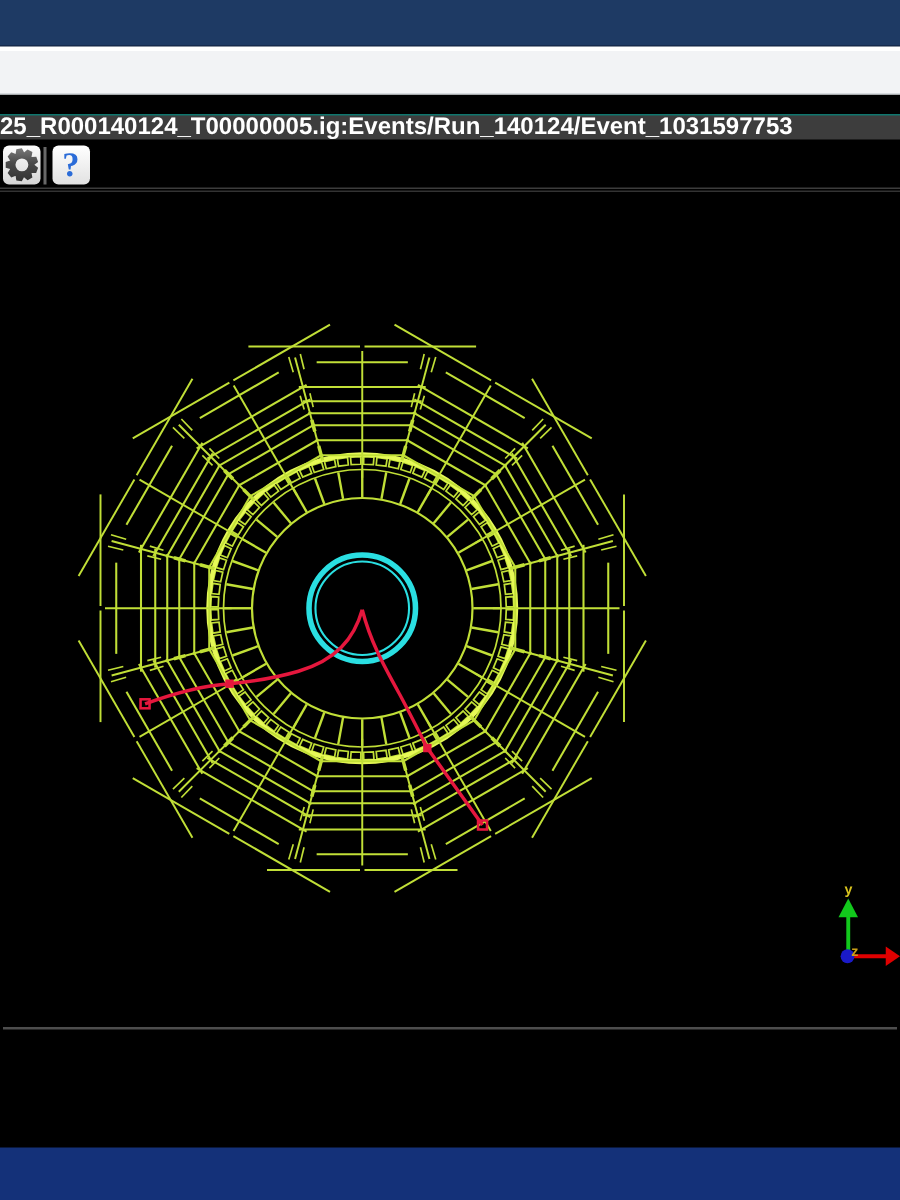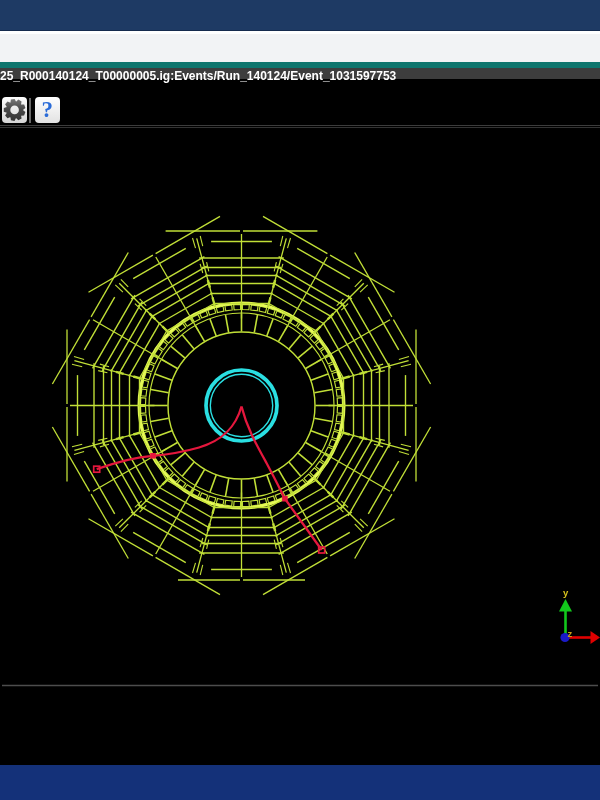--- a/index.html
+++ b/index.html
@@ -1,21 +1,21 @@
 <!DOCTYPE html>
 <html><head><meta charset="utf-8"><style>
 html,body{margin:0;padding:0;width:600px;height:800px;background:#000;overflow:hidden}
 *{box-sizing:border-box}
 .abs{position:absolute}
 </style></head>
 <body>
 <div class="abs" style="left:0;top:0;width:600px;height:31px;background:#1e3a64;border-bottom:1.5px solid #152a4d"></div>
 <div class="abs" style="left:0;top:31px;width:600px;height:3px;background:#ffffff"></div>
 <div class="abs" style="left:0;top:34px;width:600px;height:28.5px;background:#f2f3f5;border-bottom:1px solid #d6dade"></div>
-<div class="abs" style="left:0;top:62px;width:600px;height:16.5px;background:#3d3d3d;border-top:6px solid #0f766e;color:#fff;font-family:'Liberation Sans',sans-serif;font-size:12px;font-weight:bold;line-height:16px;white-space:nowrap">25_R000140124_T00000005.ig:Events/Run_140124/Event_1031597753</div>
+<div class="abs" style="left:0;top:76px;width:600px;height:16.5px;background:#3d3d3d;border-top:1px solid #0f766e;color:#fff;font-family:'Liberation Sans',sans-serif;font-size:16px;font-weight:bold;line-height:16px;white-space:nowrap">25_R000140124_T00000005.ig:Events/Run_140124/Event_1031597753</div>
 <div class="abs" style="left:1.5px;top:97px;width:25px;height:25.5px;border-radius:4px;background:linear-gradient(#fdfdfd,#d5d5d5);">
 <svg width="25" height="25.5" viewBox="0 0 25 25.5">
       <defs>
         <linearGradient id="gg" x1="0" y1="0" x2="0" y2="1">
           <stop offset="0" stop-color="#787878"></stop>
           <stop offset="0.45" stop-color="#4a4a4a"></stop>
           <stop offset="1" stop-color="#333333"></stop>
         </linearGradient>
       </defs>
       <path fill="url(#gg)" fill-rule="evenodd" d="M20.9 12.9L23.4 14.9L22.1 18.4L18.9 18.2L19.0 18.2L19.6 21.4L16.4 23.2L14.0 21.1L14.0 21.1L12.5 23.9L8.9 23.3L8.4 20.1L8.5 20.1L5.5 21.3L3.1 18.4L4.8 15.7L4.8 15.7L1.8 14.8L1.8 11.0L4.8 10.0L4.8 10.1L3.1 7.3L5.5 4.5L8.5 5.7L8.4 5.7L8.9 2.5L12.6 1.9L14.1 4.7L14.0 4.7L16.4 2.6L19.6 4.4L19.0 7.6L19.0 7.6L22.2 7.5L23.4 11.0L20.9 12.9Z M16.9 12.9 A4.25 4.25 0 1 0 8.3 12.9 A4.25 4.25 0 1 0 16.9 12.9 Z"></path>

